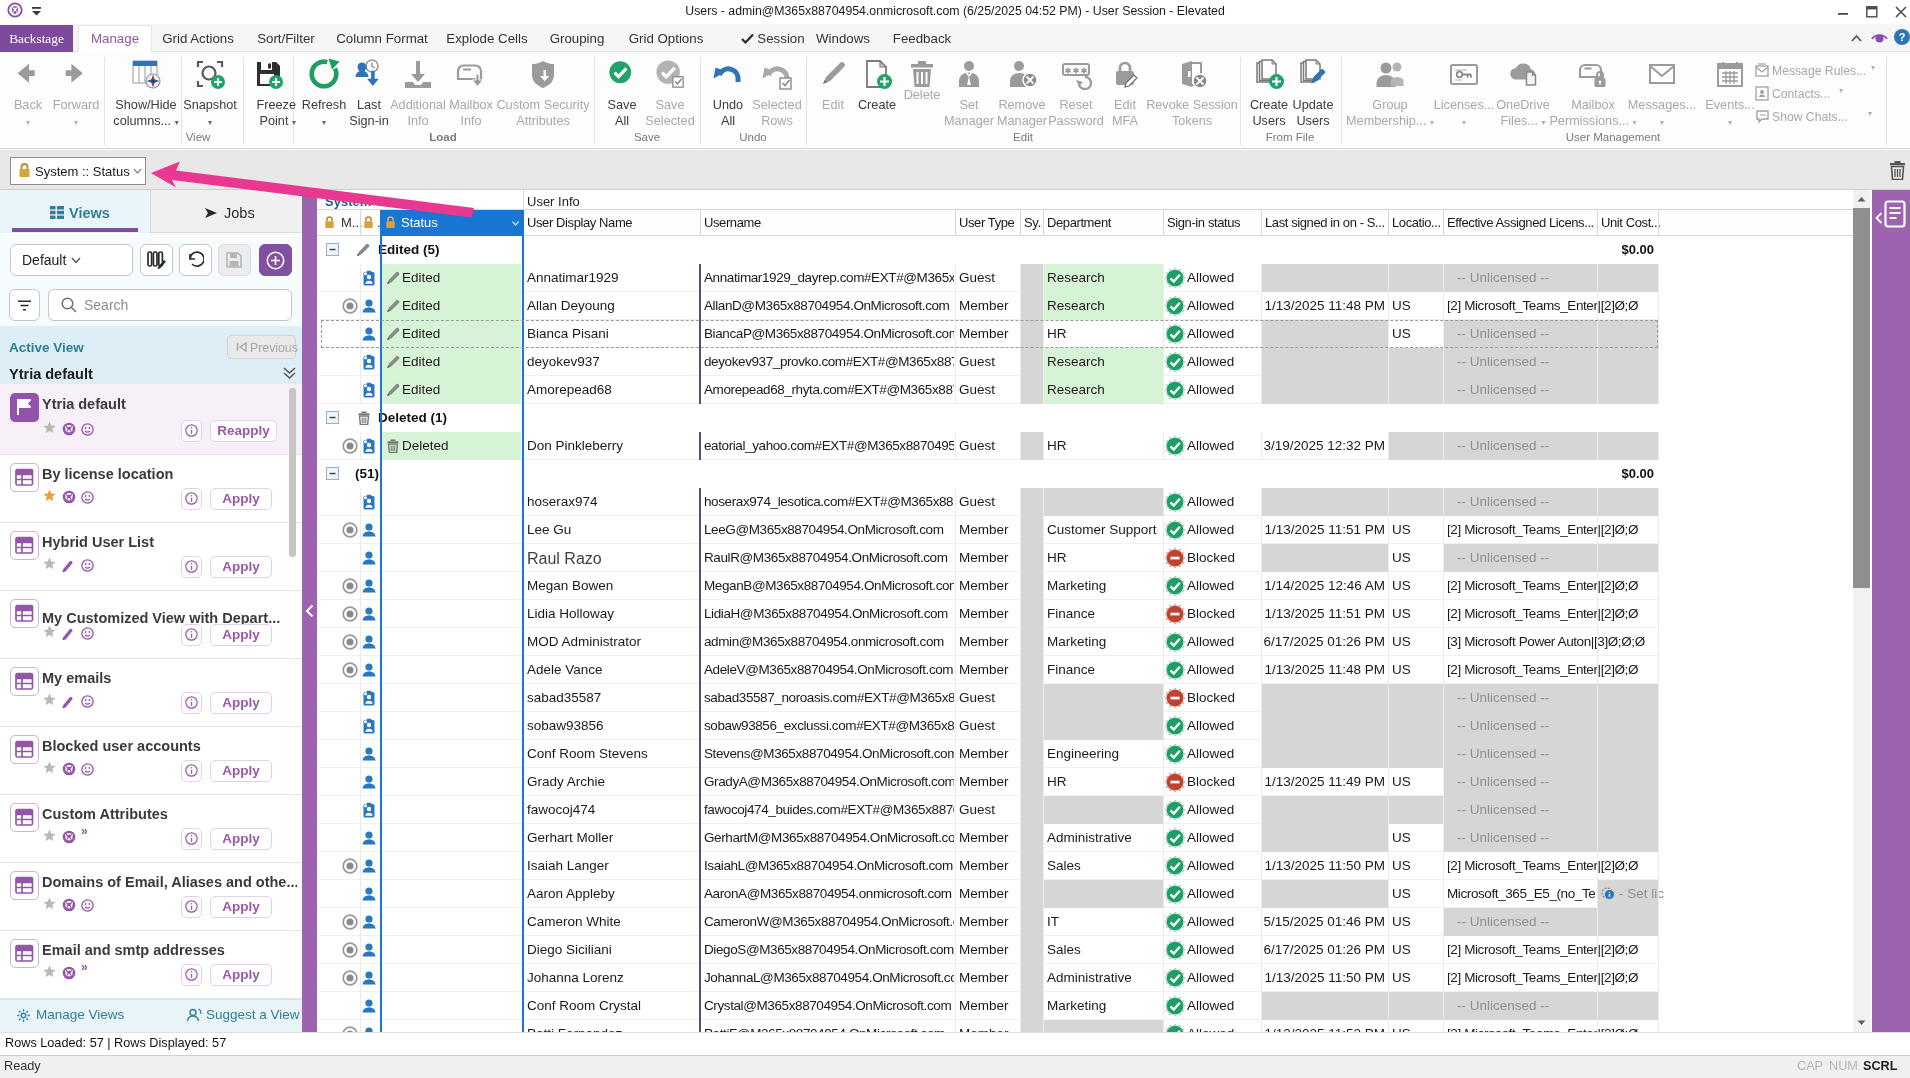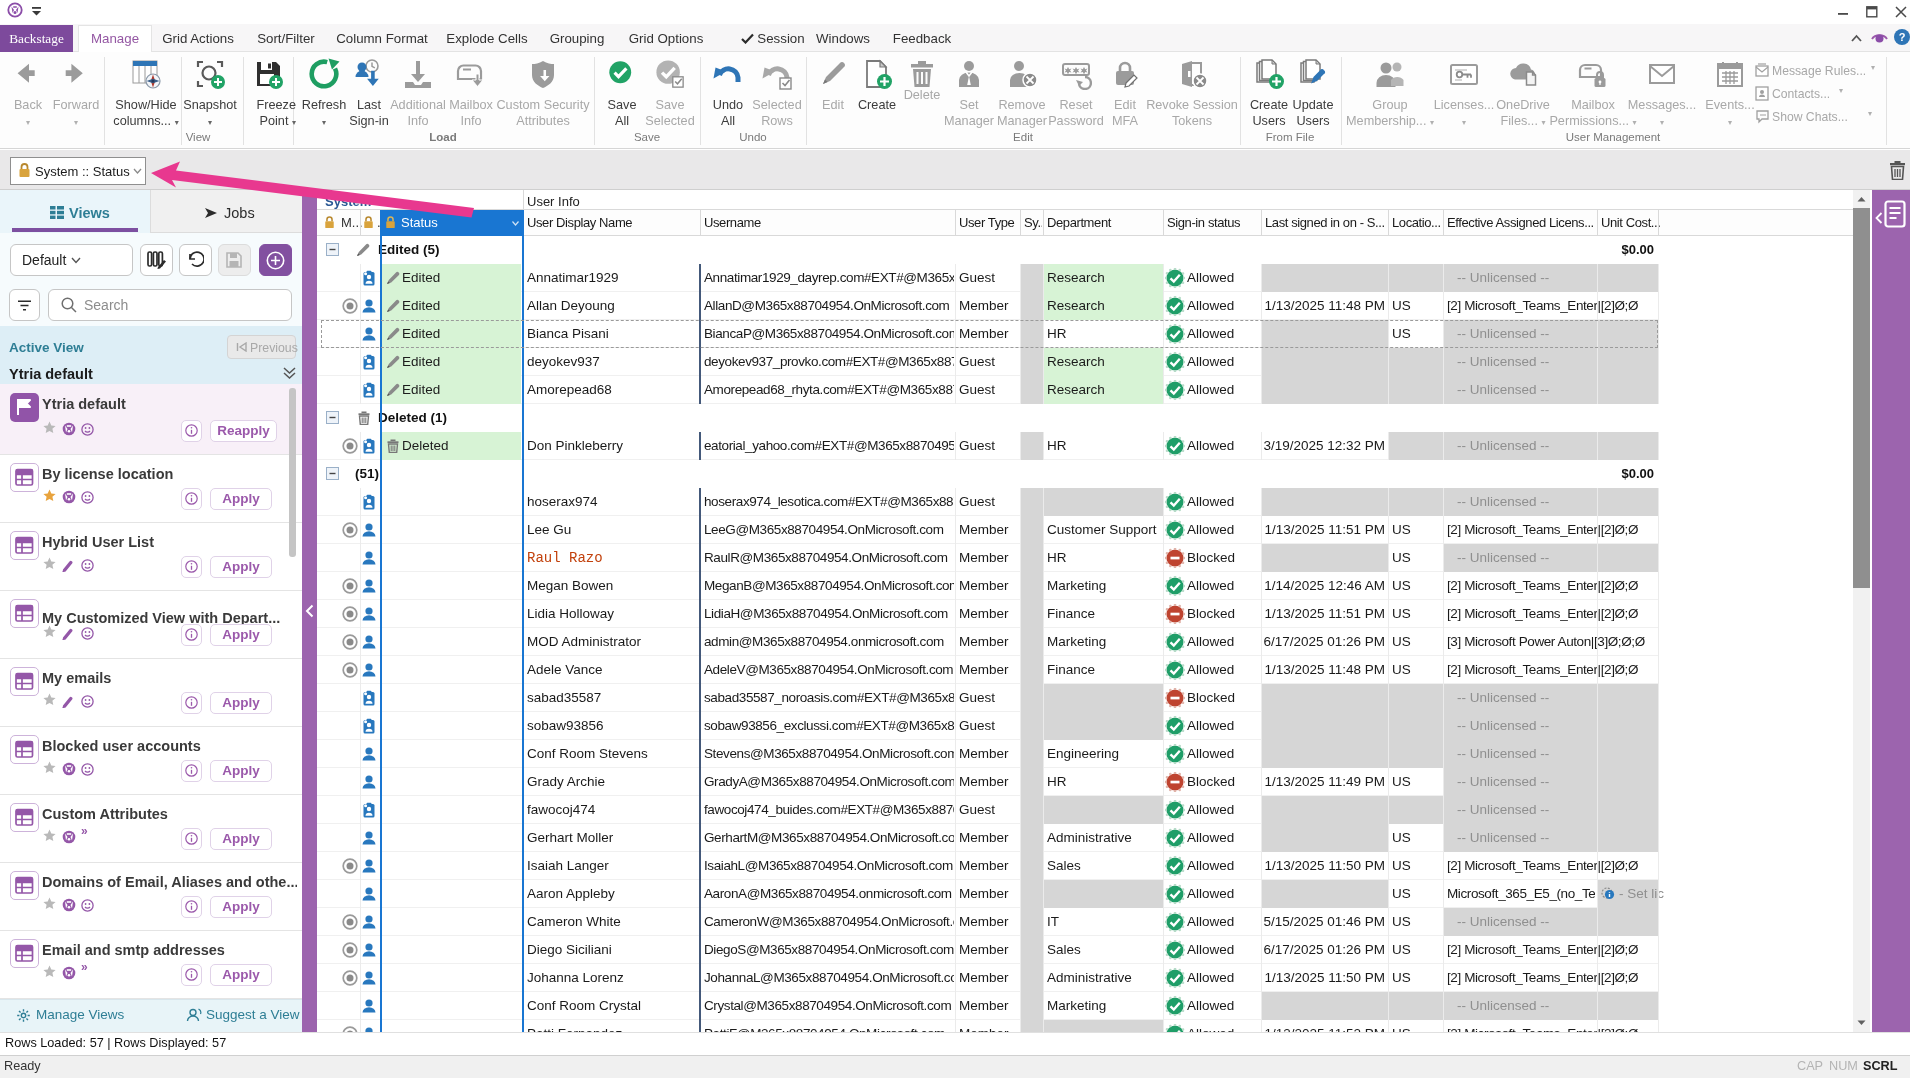--- a/index.html
+++ b/index.html
@@ -18,20 +18,21 @@
       <circle cx="8" cy="8" r="6.7" fill="none" stroke="#8b4da8" stroke-width="1.8"></circle>
       <path d="M4.5 4.5 L7 8 L5.5 11 Z" fill="#8b4da8"></path>
       <path d="M11.5 4.5 L9 8 L10.5 11 Z" fill="#8b4da8"></path>
       <path d="M6.2 4.2 h3.6 v1.6 h-3.6 Z" fill="#8b4da8"></path>
       <circle cx="8" cy="10.6" r="1.5" fill="#8b4da8"></circle>
     </svg>
     <svg style="position:absolute;left:31px;top:6px;" width="12" height="10" viewBox="0 0 12 10">
       <rect x="1" y="1" width="9" height="1.8" fill="#3a3a3a"></rect>
       <path d="M1 5 h9 l-4.5 4.5 Z" fill="#3a3a3a"></path>
     </svg>
+    <div style="position:absolute;left:600px;top:4px;width:710px;font-size:12.3px;color:#1b1b1b;font-weight:400;white-space:nowrap;width:710px;text-align:center;">Users - admin@M365x88704954.onmicrosoft.com (6/25/2025 04:52 PM) - User Session - Elevated</div>
     <svg style="position:absolute;left:1838px;top:13px;" width="11" height="3" viewBox="0 0 11 3">
       <rect x="0" y="0" width="10" height="1.8" fill="#4a4a4a"></rect>
     </svg>
     <svg style="position:absolute;left:1866px;top:6px;" width="12" height="12" viewBox="0 0 12 12">
       <rect x="0.8" y="0.8" width="10" height="10" fill="none" stroke="#4a4a4a" stroke-width="1.4"></rect>
       <rect x="0.8" y="0.8" width="10" height="2.6" fill="#4a4a4a"></rect>
     </svg>
     <svg style="position:absolute;left:1895px;top:6px;" width="12" height="12" viewBox="0 0 12 12">
       <path d="M1 1 L11 11 M11 1 L1 11" stroke="#4a4a4a" stroke-width="1.5"></path>
     </svg>
@@ -1236,21 +1237,21 @@
       <div style="position:absolute;left:1126px;top:326px;width:1px;height:28px;background:#ebebeb;"></div>
       <div style="position:absolute;left:1280px;top:326px;width:1px;height:28px;background:#ebebeb;"></div>
       <div style="position:absolute;left:1341px;top:326px;width:1px;height:28px;background:#ebebeb;"></div>
       <div style="position:absolute;left:382px;top:326px;width:1.5px;height:28px;background:#44597a;"></div>
       <div style="position:absolute;left:0px;top:354px;width:1536px;height:28px;background:#fff;"></div>
       <div style="position:absolute;left:0px;top:381px;width:1341px;height:1px;background:#f0f0f0;"></div>
       <svg style="position:absolute;left:44px;top:360px;" width="16" height="16" viewBox="0 0 16 16">
         <circle cx="8" cy="5" r="3.6" fill="#2878be"></circle>
         <path d="M1.5 14.5 a6.5 5.2 0 0 1 13 0 Z" fill="#2878be"></path>
       </svg>
-      <div style="position:absolute;left:210px;top:360px;width:171px;height:16px;font-size:14px;color:#c2410c;white-space:nowrap;overflow:hidden;font-family:Liberation Mono, monospace;">Raul Razo</div>
+      <div style="position:absolute;left:210px;top:360px;width:171px;height:16px;font-size:16px;color:#404040;white-space:nowrap;overflow:hidden;">Raul Razo</div>
       <div style="position:absolute;left:387px;top:360px;width:250px;height:16px;font-size:13.5px;color:#1a1a1a;white-space:nowrap;overflow:hidden;letter-spacing:-0.4px;">RaulR@M365x88704954.OnMicrosoft.com</div>
       <div style="position:absolute;left:642px;top:360px;font-size:13.5px;color:#1a1a1a;font-weight:400;white-space:nowrap;">Member</div>
       <div style="position:absolute;left:704px;top:354px;width:22px;height:28px;background:#d6d6d6;"></div>
       <div style="position:absolute;left:730px;top:360px;font-size:13.5px;color:#1a1a1a;font-weight:400;white-space:nowrap;">HR</div>
       <svg style="position:absolute;left:848px;top:358px;" width="20" height="20" viewBox="0 0 20 20">
         <circle cx="10" cy="10" r="8.6" fill="#bf4430"></circle>
         <g stroke="#e0b5ab" stroke-width="1.1">
           <circle cx="19.3" cy="10.0" r="0.7" fill="#bf4430"></circle>
           <circle cx="18.052169913503946" cy="14.653231101510201" r="0.7" fill="#bf4430"></circle>
           <circle cx="14.643535551814658" cy="18.05776504863683" r="0.7" fill="#bf4430"></circle>

